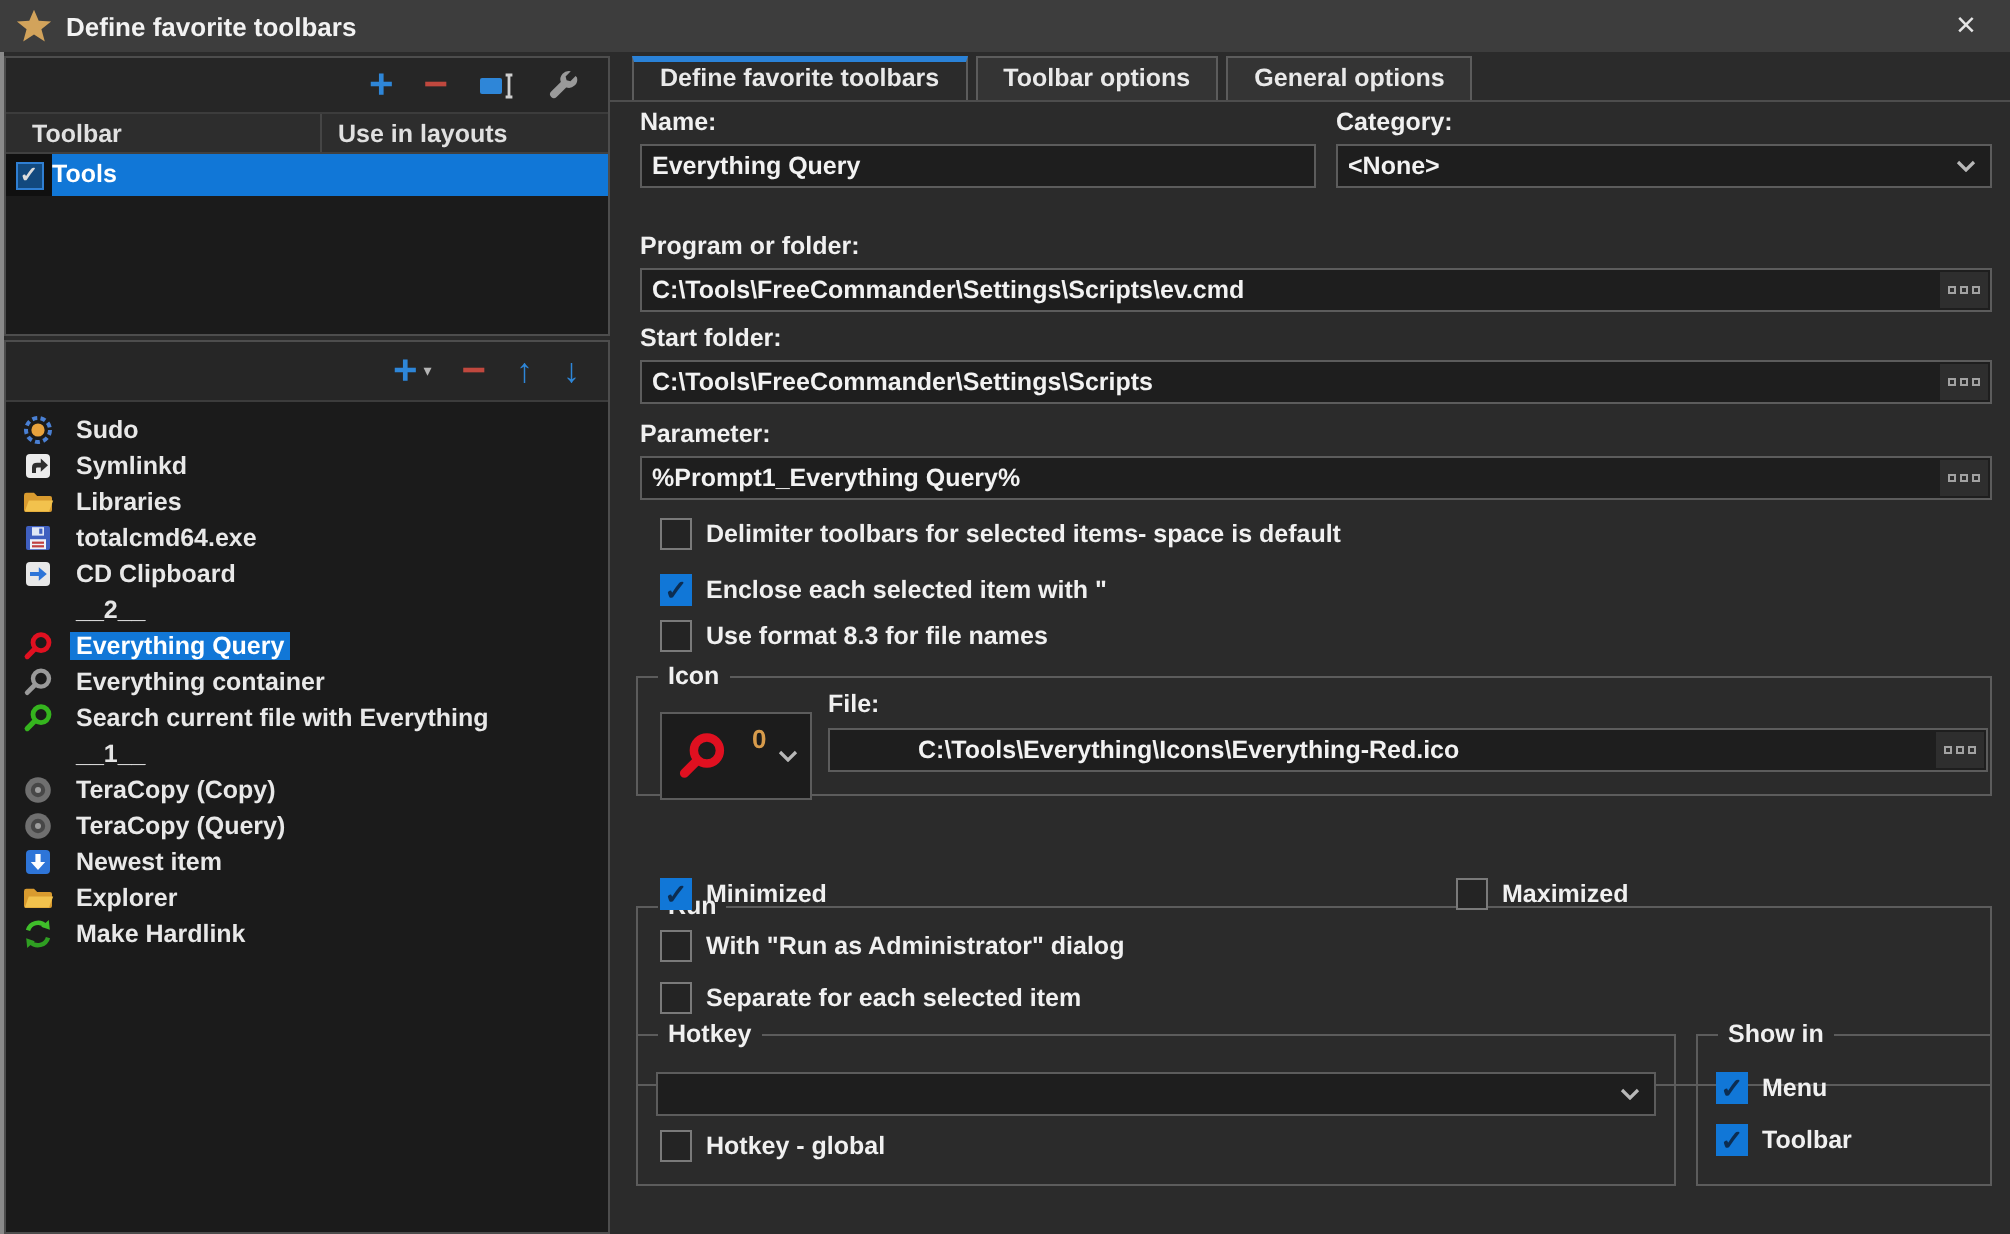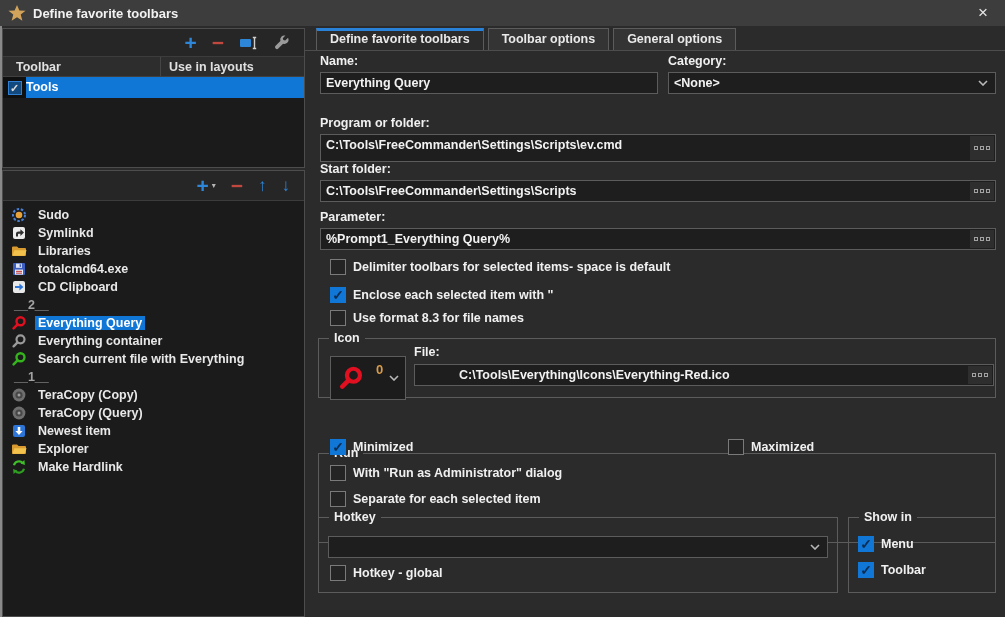--- a/index.html
+++ b/index.html
@@ -39,21 +39,21 @@
   .trow .ckcell { width:23px; background:#101010; display:flex; align-items:center; justify-content:center; }
   .trow .rowsel { flex:1; background:#1177d7; color:#fff; font-weight:700; font-size:12.5px;
                   line-height:21px; }
   .rowck { width:14px; height:14px; background:#12497e; border:1px solid #2f7fd3; color:#dcl;
            color:#dcdcdc; font-size:11px; font-weight:700; line-height:12px; text-align:center; }
 
   .itemlist { position:absolute; left:0; top:30px; right:0; bottom:0; background:#1b1b1b; padding-top:5px; }
   .li { display:flex; align-items:center; height:18px; padding-left:8px; cursor:default; }
   .li .ic { width:16px; height:16px; margin-right:8px; flex:0 0 16px; }
   .li .li-label { color:#e8e8e8; font-weight:700; font-size:12.5px; white-space:nowrap; padding:0 3px; }
-  .li.sep .li-label { color:#a3a3a3; }
+  .li.sep .li-label { margin-left:24px; color:#e5e5e5; }
   .li .li-label.sel { background:#1177d7; color:#fff; }
 
   
   .tabs { position:absolute; left:316px; top:28px; height:23px; display:flex; gap:4px; }
   .tab { padding:0 13px; background:#343434; border:1px solid #5c5c5c; color:#e9e9e9;
          font-size:12.5px; font-weight:700; line-height:20px; cursor:default; }
   .tab.active { background:#2b2b2b; border-top:3px solid #2a82d8; border-bottom:1px solid #2b2b2b;
                 line-height:17px; }
   .tabline { position:absolute; left:305px; top:50px; width:700px; height:1px; background:#4d4d4d; }
 
@@ -285,21 +285,21 @@
 
   <span class="flabel" style="left:668px; top:54px;">Category:</span>
   <div class="tinput" style="left:668px; top:72px; width:328px; height:22px;">
     <span>&lt;None&gt;</span>
     <svg class="dd-chev" width="10" height="6" viewBox="0 0 10 6">
         <polyline points="1,1 5,5 9,1" fill="none" stroke="#b8b8b8" stroke-width="1.6"></polyline>
       </svg>
   </div>
 
   <span class="flabel" style="left:320px; top:116px;">Program or folder:</span>
-  <div class="tinput" style="left:320px; top:134px; width:676px; height:28px;">
+  <div class="tinput" style="left:320px; top:134px; width:676px; height:22px;">
     <span>C:\Tools\FreeCommander\Settings\Scripts\ev.cmd</span>
     <span class="browse">
         <i></i>
         <i></i>
         <i></i>
       </span>
   </div>
 
   <span class="flabel" style="left:320px; top:162px;">Start folder:</span>
   <div class="tinput" style="left:320px; top:180px; width:676px; height:22px;">

